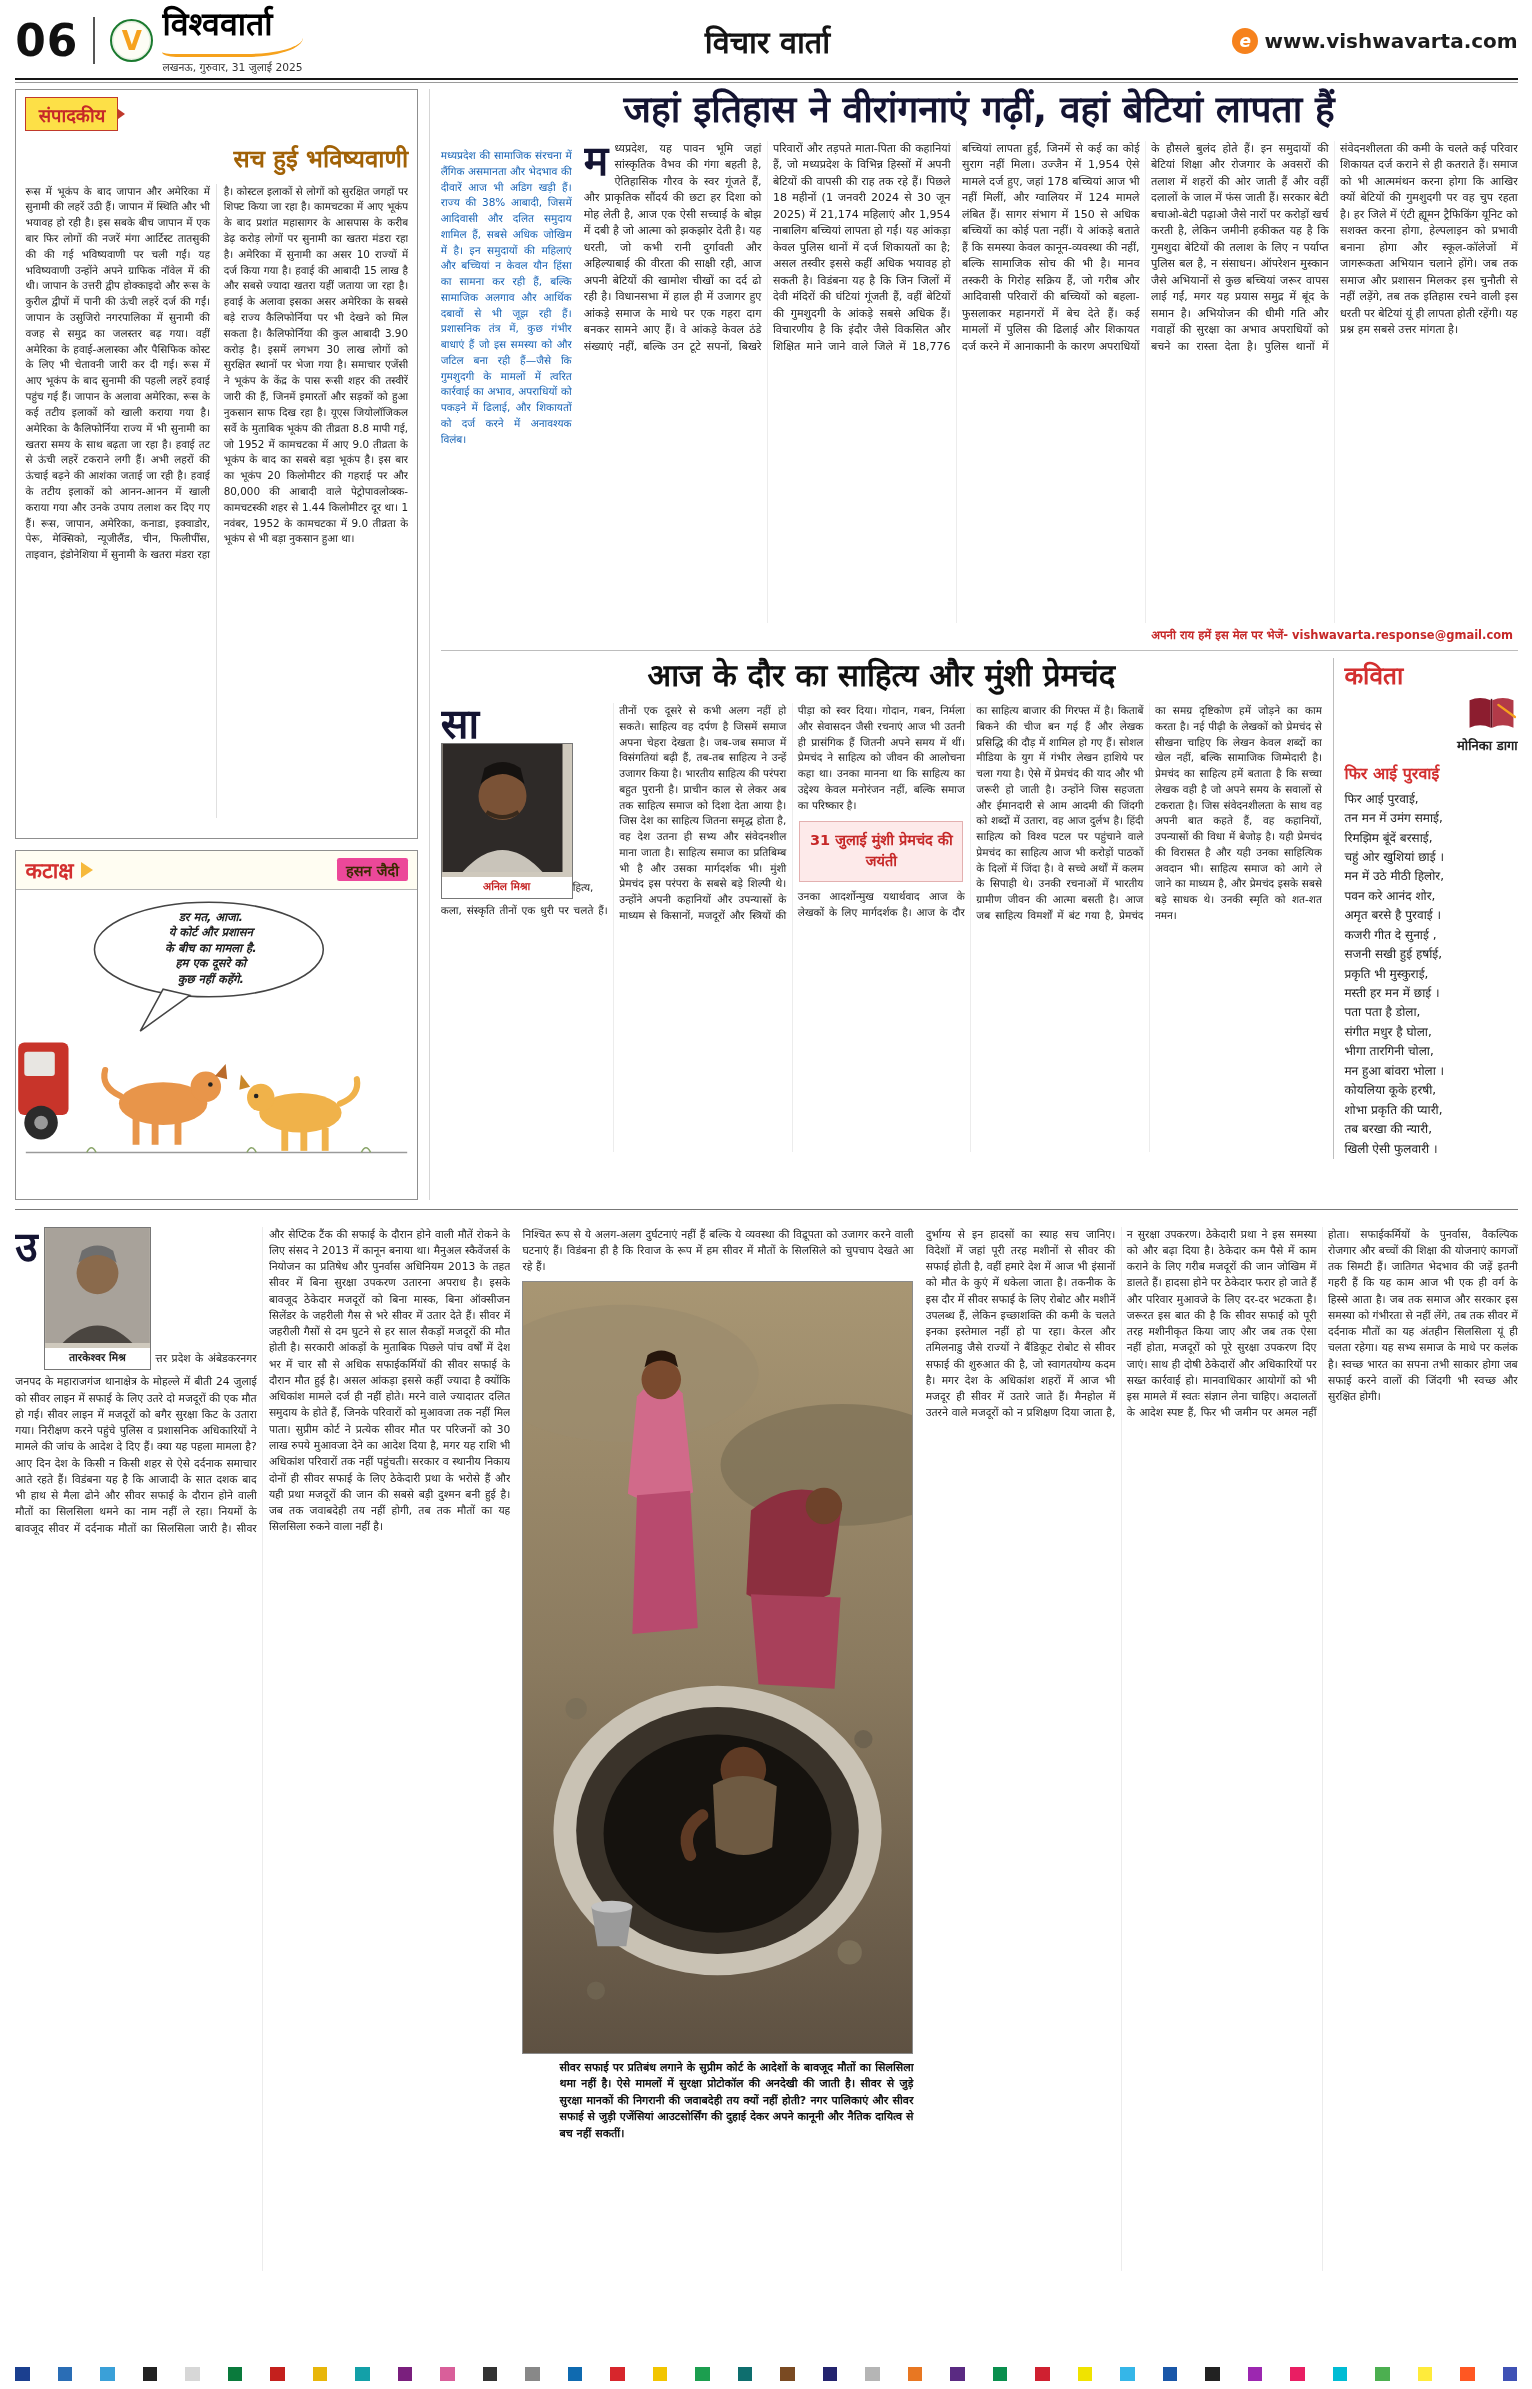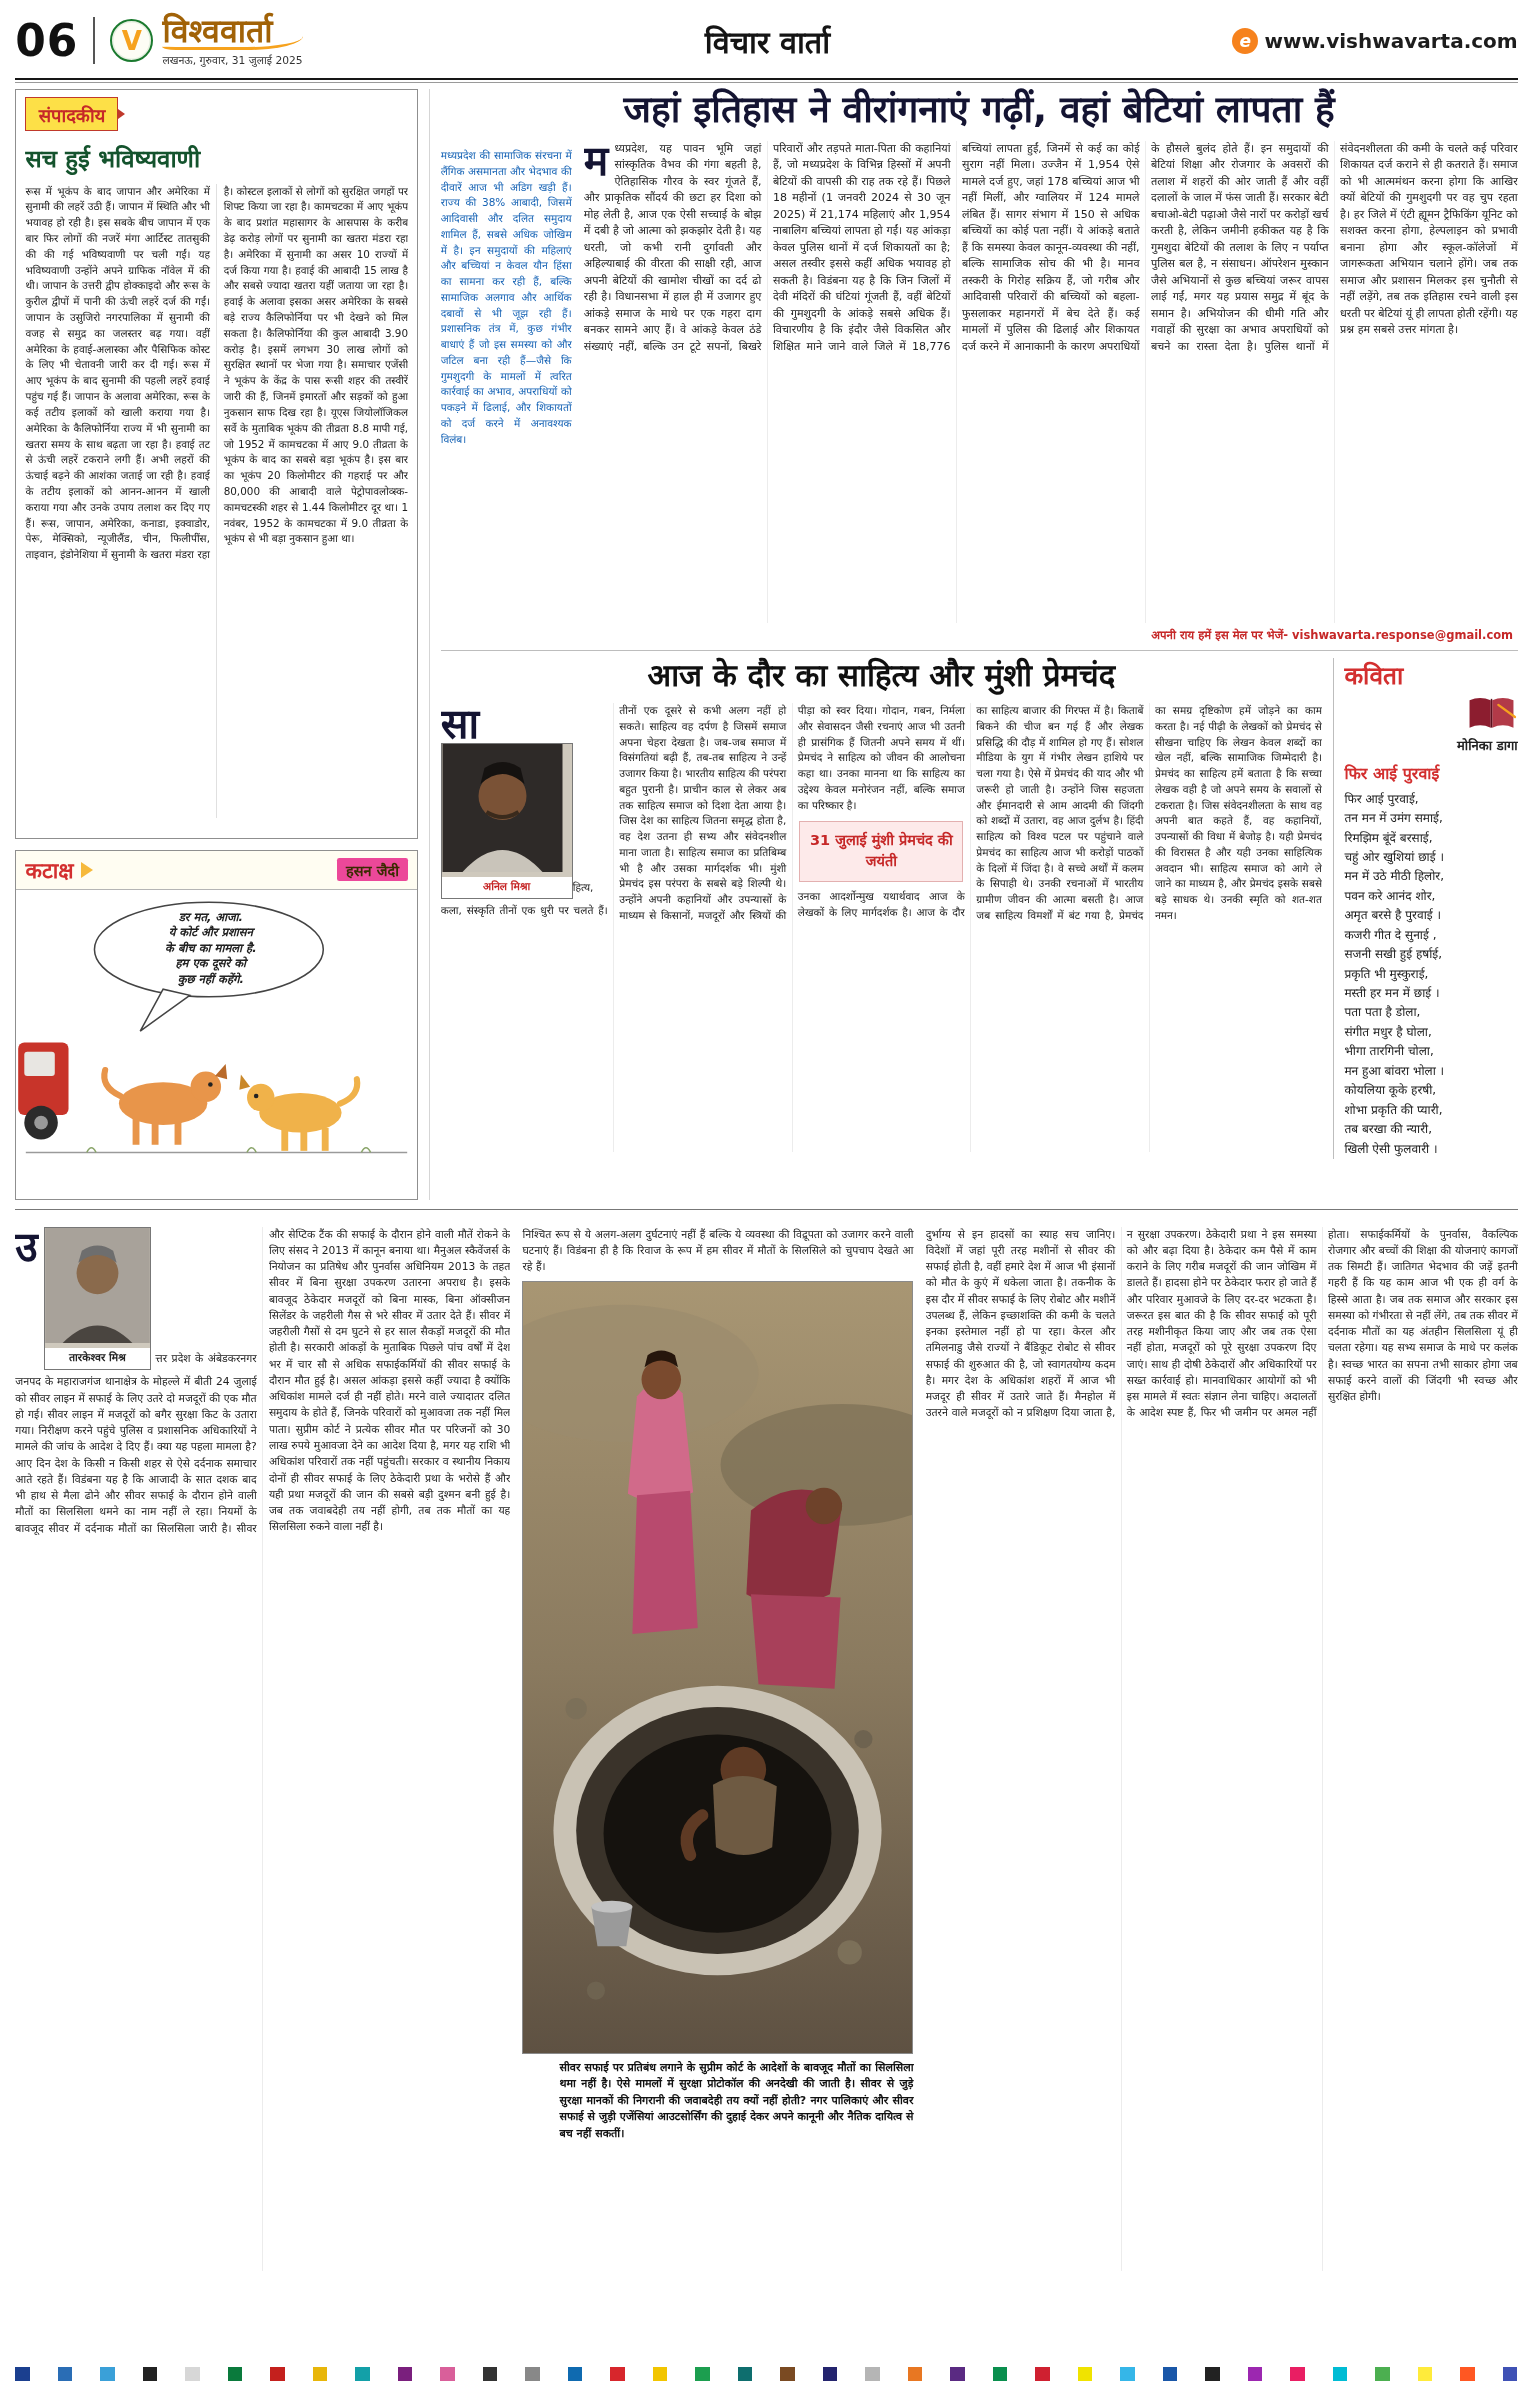--- a/index.html
+++ b/index.html
@@ -11,43 +11,43 @@
   
   .masthead { display:flex; align-items:center; height:66px; }
   .page-num { font-size:44px; font-weight:bold; color:#111; letter-spacing:0.8px; }
   .mast-divider { width:1.5px; height:47px; background:#555; margin:0 15.3px; }
   .logo-circle {
     width:43px; height:43px; border-radius:50%; border:2.3px solid #1b7a2f;
     display:flex; align-items:center; justify-content:center;
     color:#f6a21d; font-size:26px; font-weight:bold; margin-right:9.2px;
     background:#fdfdf5; box-shadow:inset 0 0 0 1.5px #e5f0e0;
   }
-  .paper-name { font-size:32px; font-weight:bold; color:#a16207; line-height:1;
-    border-bottom:3.1px solid #f6a21d; border-radius:0 0 40% 10%; padding-bottom:0; }
+  .paper-name { font-size:32px; font-weight:bold; color:#000000; line-height:1;
+    border-bottom:3.1px solid #f6a21d; border-radius:0 0 40% 10%; padding-bottom:14px; }
   .dateline { font-size:10.7px; color:#333; margin-top:3.1px; }
   .mast-center { flex:1; text-align:center; font-size:30.5px; font-weight:bold; color:#141414; }
   .mast-right { display:flex; align-items:center; gap:6.1px; }
   .web-circle { width:26px; height:26px; border-radius:50%; background:#f6821d; color:#fff;
     display:flex; align-items:center; justify-content:center; font-size:17px; font-weight:bold; font-style:italic; }
   .website { font-size:20px; font-weight:bold; color:#1d1d1d; }
   .mast-rule { height:2.3px; background:#161616; margin-top:4.6px; }
   .mast-rule2 { height:0.8px; background:#9a9a9a; margin-top:1.5px; margin-bottom:6.1px; }
 
   
   .main { display:flex; gap:10.7px; }
   .left-col { width:403px; flex:0 0 403px; }
   .right-area { flex:1; border-left:0.8px solid #d5d5d5; padding-left:10.7px; min-width:0; }
 
   
   .editorial { border:1.1px solid #8f8f8f; padding:7.6px 9.2px; height:750px; overflow:hidden; }
   .ed-label { display:inline-block; border:1.1px solid #c0392b; color:#c62828;
     font-weight:bold; font-size:18.3px; padding:3.1px 12.2px; position:relative; background:#fde047; }
   .ed-label::after{ content:""; position:absolute; right:-7.6px; top:50%; transform:translateY(-50%);
     border-left:7.6px solid #c0392b; border-top:5.3px solid transparent; border-bottom:5.3px solid transparent;}
-  .ed-title { text-align:left; font-size:24px; font-weight:bold; color:#14532d; margin:10.7px 0 9.2px; }
+  .ed-title { text-align:right; font-size:24px; font-weight:bold; color:#a16207; margin:10.7px 0 9.2px; }
   .ed-body { font-size:10.4px; line-height:1.52; text-align:justify; column-count:2; column-gap:13.7px;
     column-rule:0.8px solid #e0e0e0; height:634px; overflow:hidden; color:#222; }
 
   
   .cartoon { border:1.1px solid #8f8f8f; margin-top:10.7px; height:350px; overflow:hidden; }
   .cartoon-head { display:flex; align-items:center; padding:4.6px 9.2px; border-bottom:0.8px solid #b5b5b5; background:#fffdf2; }
   .cartoon-label { color:#d32f2f; font-weight:bold; font-size:21.4px; }
   .flag { width:0; height:0; border-left:12.2px solid #f6b93b; border-top:8.4px solid transparent;
     border-bottom:8.4px solid transparent; margin-left:7.6px; }
   .cartoon-artist { margin-left:auto; font-size:14.5px; font-weight:bold; color:#3a2b00;

